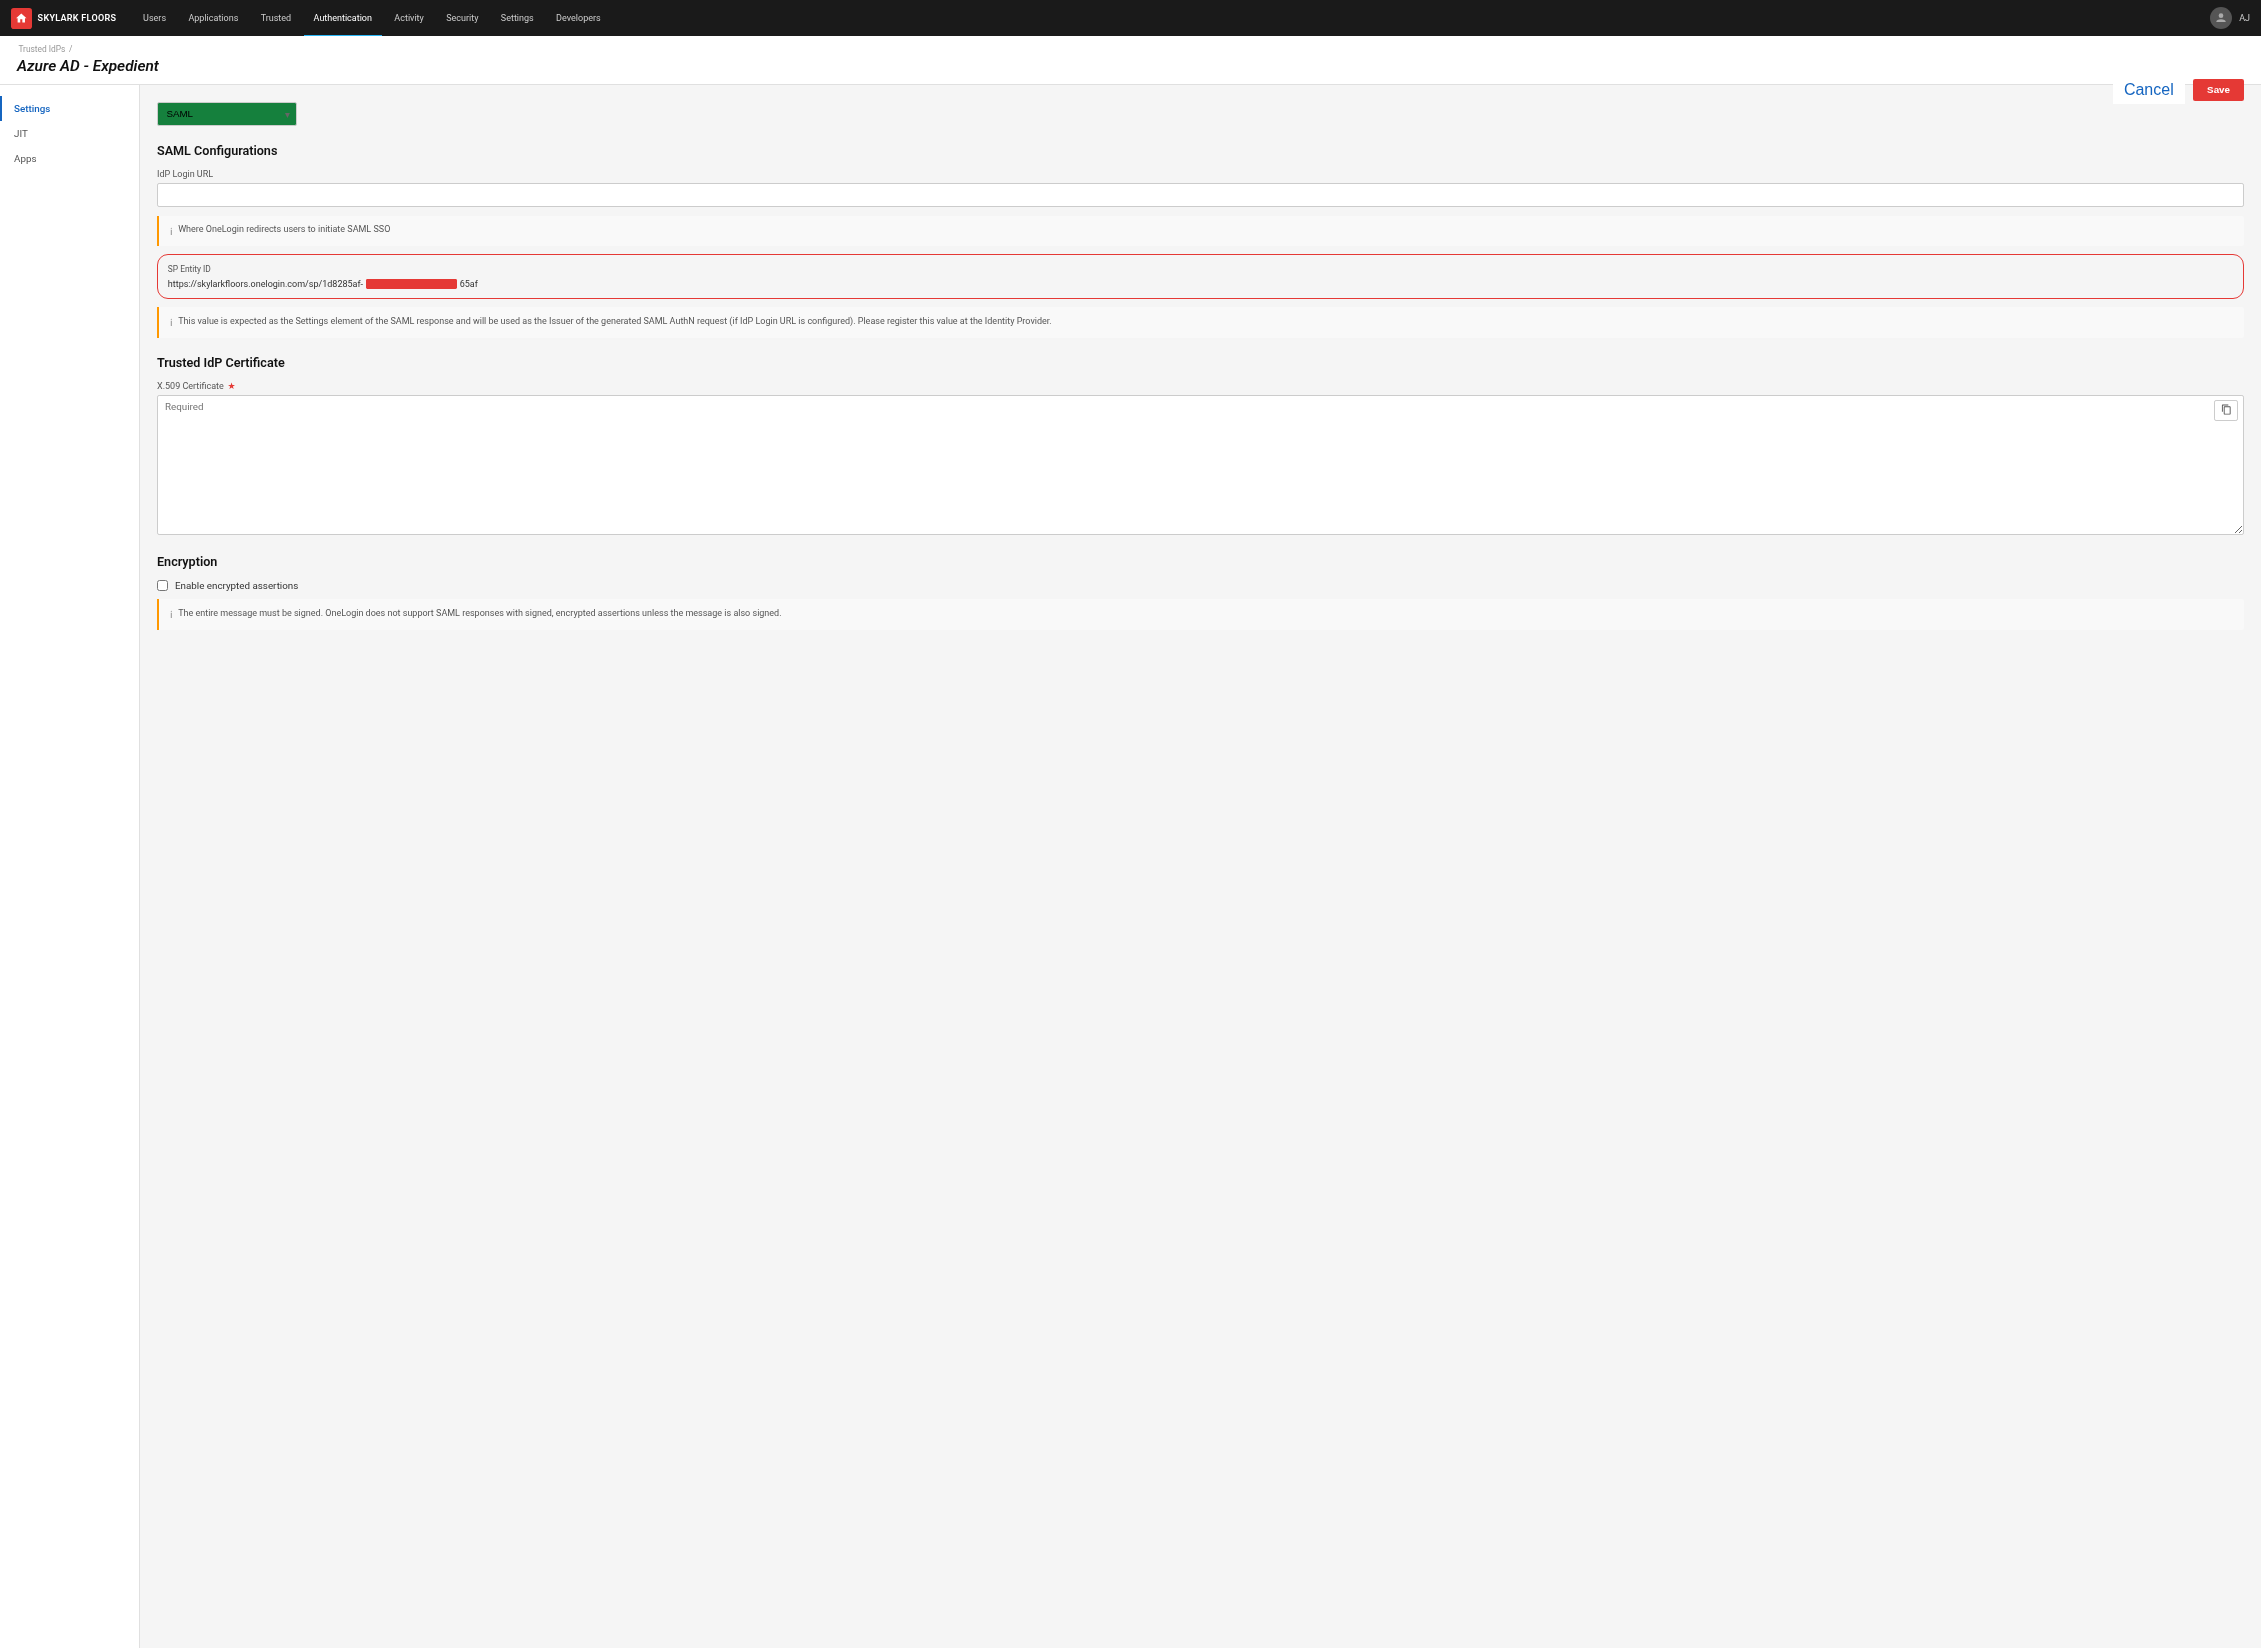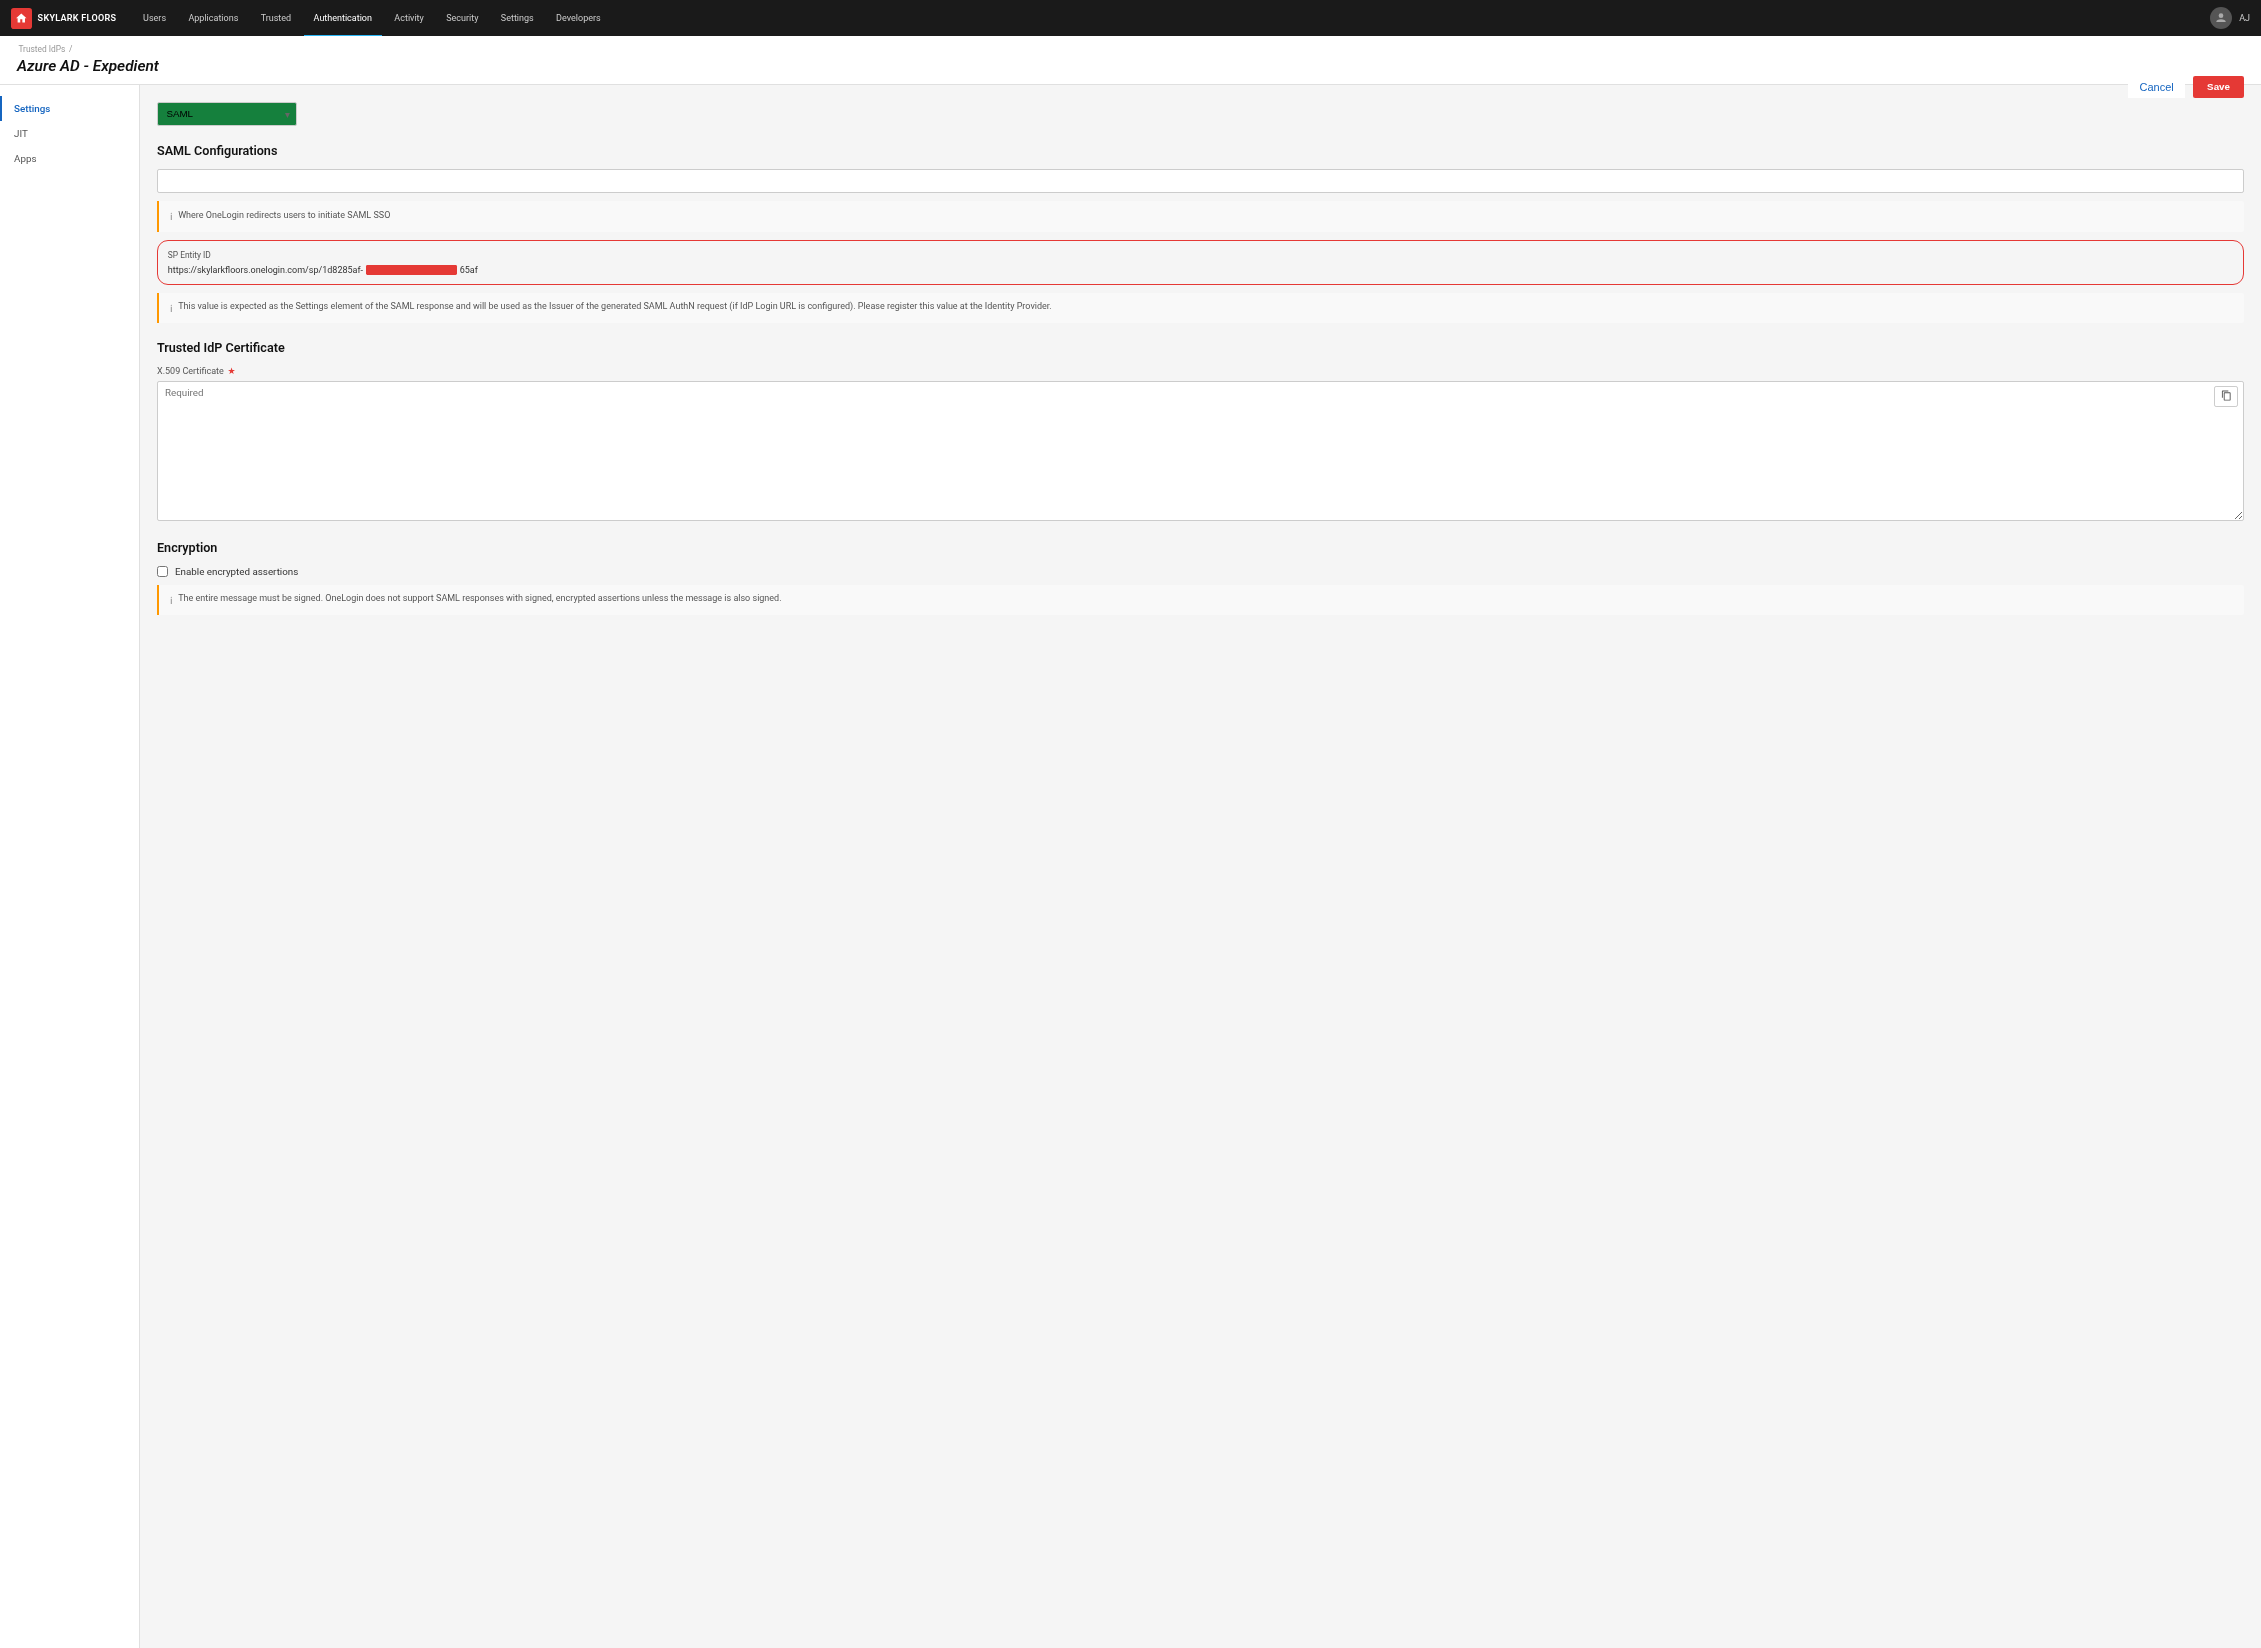--- a/index.html
+++ b/index.html
@@ -15,21 +15,21 @@
     .nav-item { color: #ccc; font-size: 9px; padding: 0 9.8px; height: 36px; display: flex; align-items: center; cursor: pointer; text-decoration: none; position: relative; }
     .nav-item.active { color: white; }
     .nav-item.active::after { content: ''; position: absolute; bottom: 0; left: 0; right: 0; height: 1.4px; background: #29b6f6; }
     .nav-right { display: flex; align-items: center; gap: 7px; }
     .nav-avatar { width: 22px; height: 22px; background: #555; border-radius: 50%; display: flex; align-items: center; justify-content: center; color: white; font-size: 8.4px; }
     .nav-username { color: #ccc; font-size: 9px; }
     .breadcrumb { font-size: 8.4px; color: #1565c0; margin-bottom: 2.8px; cursor: pointer; }
     .breadcrumb span { color: #999; margin-left: 1.4px; }
     .page-title { font-size: 15.4px; font-weight: 600; color: #111; padding-bottom: 8.4px; font-style: italic; }
     .page-actions { position: absolute; top: 39px; right: 17px; display: flex; gap: 8.4px; align-items: center; }
-    .btn-cancel { background: white; border: none; color: #1565c0; font-size: 11px; cursor: pointer; padding: 5.6px 11px; }
+    .btn-cancel { background: white; border: none; color: #1565c0; font-size: 16px; cursor: pointer; padding: 5.6px 11px; }
     .btn-save { background: #e53935; border: none; color: white; font-size: 9.8px; font-weight: 600; cursor: pointer; padding: 5.6px 14px; border-radius: 2.1px; }
 
     
     .layout { display: flex; min-height: calc(100vh - 36px); }
 
     
     .sidebar { width: 140px; background: white; border-right: 0.7px solid #e0e0e0; padding: 11px 0; }
     .sidebar-item { padding: 7px 14px; font-size: 9.8px; cursor: pointer; color: #555; }
     .sidebar-item.active { color: #1565c0; border-left: 2.1px solid #1565c0; padding-left: 12px; font-weight: 500; }
 
@@ -137,20 +137,21 @@
           <option>SAML</option>
           <option>OIDC</option>
         </select>
       </div>
     </div>
 
     <div class="saml-section">
       <div class="section-title">SAML Configurations</div>
 
       <div style="margin-bottom: 8.4px;">
+        <div class="field-label">IdP Login URL</div>
         <input class="field-input" type="text" value="" style="">
         <div class="info-box">
           <span class="info-icon">ℹ</span>
           <span>Where OneLogin redirects users to initiate SAML SSO</span>
         </div>
       </div>
 
       <div>
         <div class="sp-entity-box">
           <div class="sp-entity-label">SP Entity ID</div>

